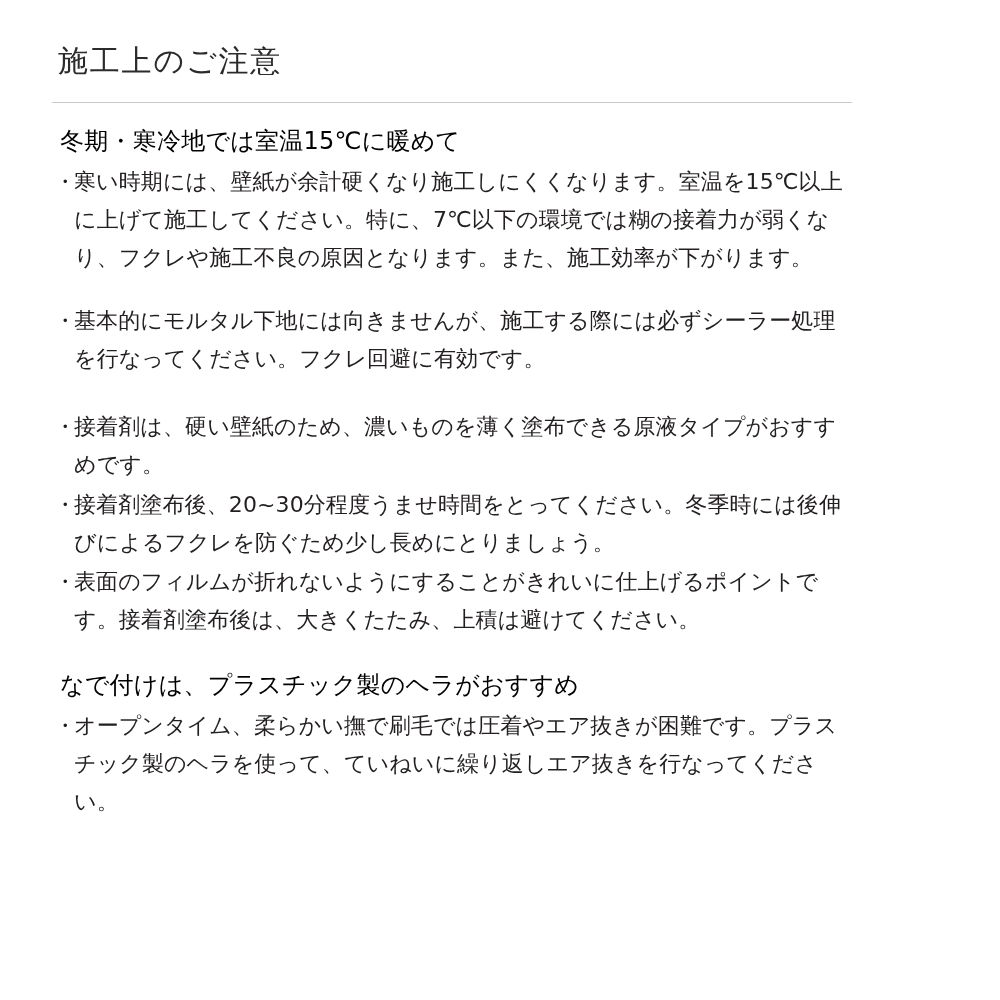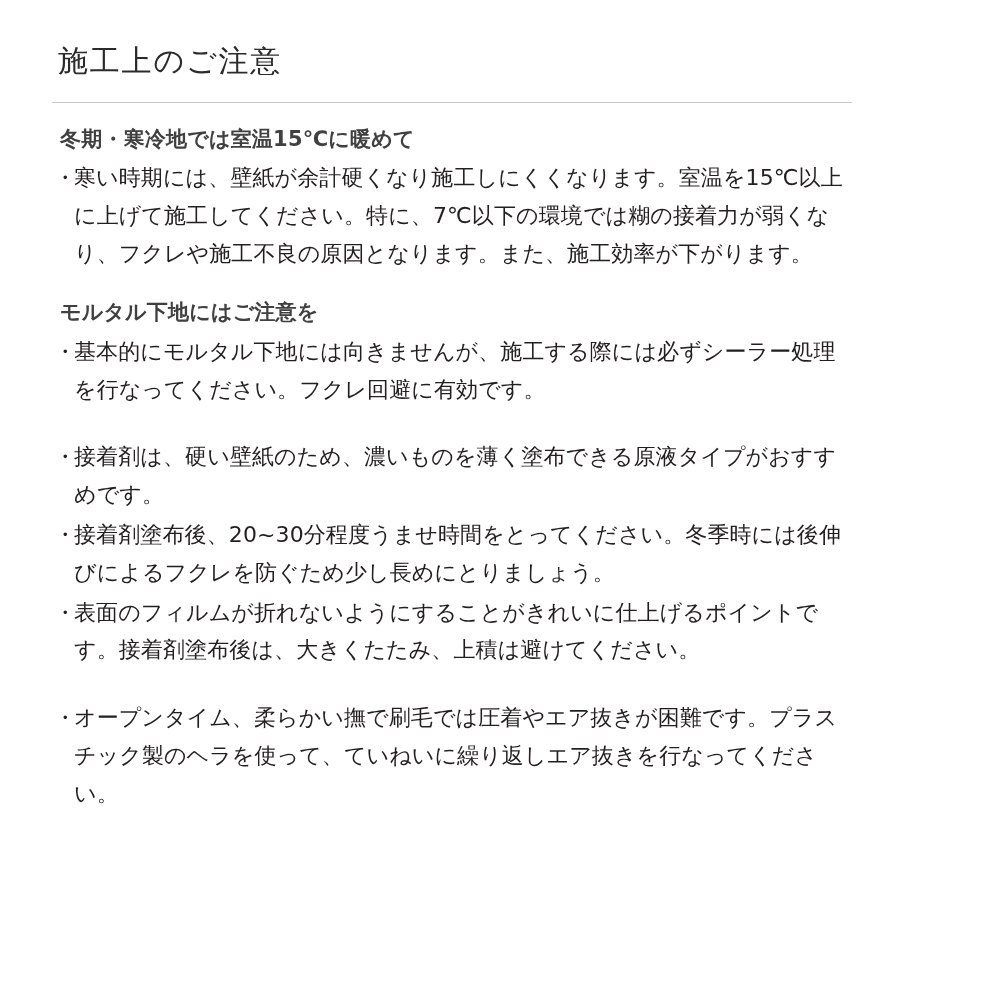--- a/index.html
+++ b/index.html
@@ -40,25 +40,25 @@
   .content {
     margin-top: 22px;
   }
   .section {
     margin-bottom: 20px;
   }
   .section:last-child {
     margin-bottom: 0;
   }
   .section-heading {
-    font-size: 21px;
+    font-size: 24px;
     line-height: 1.35;
-    font-weight: 700;
+    font-weight: 400;
     letter-spacing: 0.01em;
-    color: #404040;
+    color: #000000;
     margin: 0 0 6px 8px;
   }
   .bullets {
     list-style: none;
     margin: 0;
     padding: 0;
   }
   .bullet {
     position: relative;
     display: block;
@@ -103,21 +103,20 @@
       <h2 class="section-heading">冬期・寒冷地では室温15℃に暖めて</h2>
       <ul class="bullets">
         <li class="bullet">
           <span class="dot">・</span>
           <span class="text">寒い時期には、壁紙が余計硬くなり施工しにくくなります。室温を15℃以上に上げて施工してください。特に、7℃以下の環境では糊の接着力が弱くなり、フクレや施工不良の原因となります。また、施工効率が下がります。</span>
         </li>
       </ul>
     </section>
 
     <section class="section s2">
-      <h2 class="section-heading">モルタル下地にはご注意を</h2>
       <ul class="bullets">
         <li class="bullet">
           <span class="dot">・</span>
           <span class="text">基本的にモルタル下地には向きませんが、施工する際には必ずシーラー処理を行なってください。フクレ回避に有効です。</span>
         </li>
       </ul>
     </section>
 
     <section class="section s3">
       <ul class="bullets">
@@ -130,20 +129,21 @@
           <span class="text">接着剤塗布後、20~30分程度うませ時間をとってください。冬季時には後伸びによるフクレを防ぐため少し長めにとりましょう。</span>
         </li>
         <li class="bullet">
           <span class="dot">・</span>
           <span class="text">表面のフィルムが折れないようにすることがきれいに仕上げるポイントです。接着剤塗布後は、大きくたたみ、上積は避けてください。</span>
         </li>
       </ul>
     </section>
 
     <section class="section s4">
+      <h2 class="section-heading">なで付けは、プラスチック製のヘラがおすすめ</h2>
       <ul class="bullets">
         <li class="bullet">
           <span class="dot">・</span>
           <span class="text">オープンタイム、柔らかい撫で刷毛では圧着やエア抜きが困難です。プラスチック製のヘラを使って、ていねいに繰り返しエア抜きを行なってください。</span>
         </li>
       </ul>
     </section>
 
   </div>
 </div>

